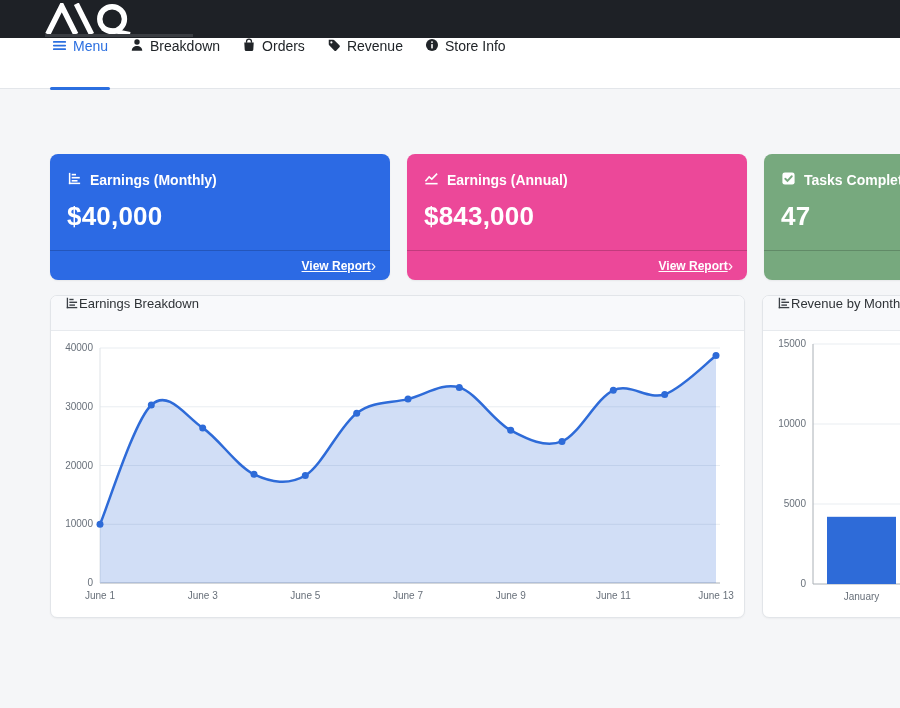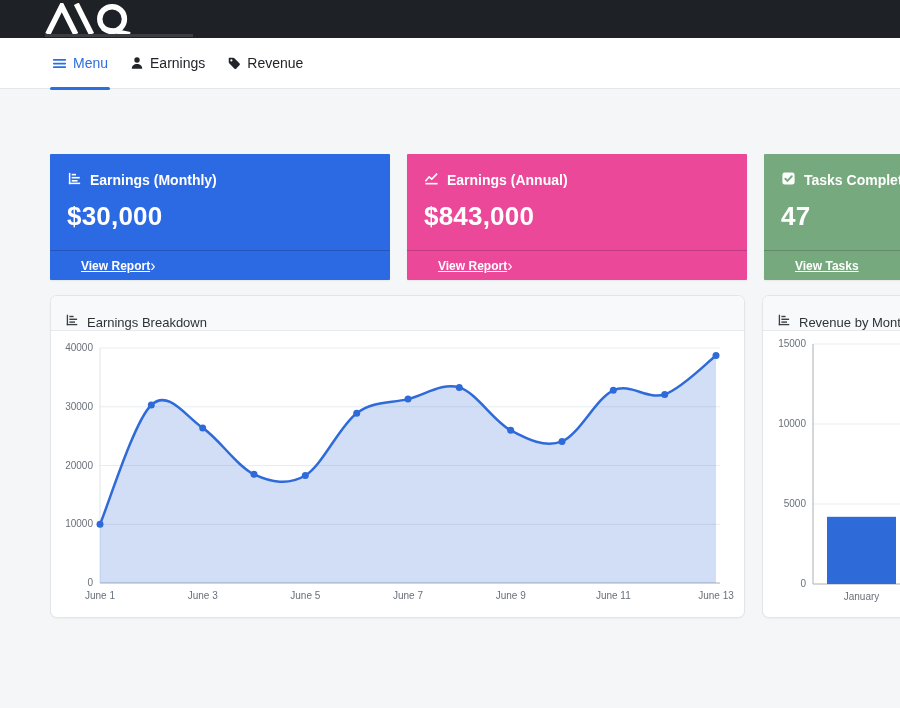--- a/index.html
+++ b/index.html
@@ -9,50 +9,50 @@
 
   
   .topbar{position:absolute;top:0;left:0;right:0;height:38px;background:#1e2126;}
   .logo{position:absolute;left:45px;top:3px;width:148px;height:32px;cursor:pointer;}
   .logo-underline{position:absolute;left:45px;top:34px;width:148px;height:3px;background:#3a3d42;}
 
   
   .navbar{position:absolute;top:38px;left:0;right:0;height:51px;background:#ffffff;
           border-bottom:1px solid #e3e6ea;display:flex;align-items:center;
           padding-left:52px;gap:22px;box-sizing:border-box;}
-  .nav-item{display:flex;align-items:center;gap:6px;font-size:14px;color:#212529;
+  .nav-item{display:flex;align-items:flex-start;gap:6px;font-size:14px;color:#212529;
             cursor:pointer;position:relative;height:100%;}
   .nav-item .ni{display:flex;align-items:center;}
   .nav-item.active{color:var(--accent,#2b6fe0);}
   .nav-item.active::after{content:"";position:absolute;left:-2px;right:-2px;bottom:-2px;
             height:3px;background:var(--accent,#2b6fe0);border-radius:2px;}
 
   
   main{position:absolute;top:89px;left:0;right:0;bottom:0;padding:57px 0 0 50px;box-sizing:border-box;}
   h1.page-title{margin:0;font-size:29px;font-weight:700;color:#17191c;letter-spacing:-0.3px;}
 
   .cards-row{display:flex;gap:17px;margin-top:8px;width:1100px;}
-  .stat-card{width:340px;height:126px;border-radius:1px;color:#fff;position:relative;
+  .stat-card{width:340px;height:126px;border-radius:8px;color:#fff;position:relative;
              flex-shrink:0;box-sizing:border-box;box-shadow:0 1px 2px rgba(0,0,0,0.06);}
   .stat-head{display:flex;align-items:center;gap:8px;padding:17px 17px 0;font-size:14px;font-weight:700;}
   .stat-value{padding:12px 17px 0;font-size:26px;font-weight:700;letter-spacing:0.2px;}
   .stat-footer{position:absolute;left:0;right:0;bottom:0;height:29px;
                border-top:1px solid rgba(0,0,0,0.18);display:flex;align-items:center;
-               justify-content:flex-start;padding:0 14px 0 31px;font-size:12px;
+               justify-content:flex-end;padding:0 14px 0 9px;font-size:12px;
                font-weight:700;cursor:pointer;}
   .stat-footer .link{text-decoration:underline;}
   .stat-footer .chev{font-size:16px;font-weight:400;line-height:1;opacity:.95;}
 
   .charts-row{display:flex;gap:17px;margin-top:15px;width:1100px;}
   .chart-card{background:#fff;border:1px solid #e2e5e9;border-radius:7px;overflow:hidden;
               flex-shrink:0;box-sizing:border-box;box-shadow:0 1px 2px rgba(0,0,0,0.04);}
   .chart-card.wide{width:695px;height:323px;}
   .chart-card.narrow{width:340px;height:323px;}
   .chart-header{height:34px;background:#f8f9fb;border-bottom:1px solid #e7eaee;
-                display:flex;align-items:flex-end;gap:8px;padding:0 14px;font-size:13px;
+                display:flex;align-items:flex-start;gap:0;padding:0 14px;font-size:13px;
                 color:#2f3337;}
   svg.plot{display:block;}
 </style>
 </head>
 <body>
 <div id="app">
 
   <header class="topbar">
     <svg class="logo" viewBox="0 0 150 32">
       <g fill="none" stroke="#ffffff" stroke-width="5.5" stroke-linecap="square">
@@ -78,30 +78,49 @@
       </span>
       <span>Menu</span>
     </div>
     <div class="nav-item">
       <span class="ni">
         <svg width="14" height="14" viewBox="0 0 16 16" fill="#212529">
             <circle cx="8" cy="4.6" r="3.1"></circle>
             <path d="M2,14.6 c0,-3.7 2.7,-5.6 6,-5.6 s6,1.9 6,5.6 z"></path>
           </svg>
       </span>
-      <span>Earnings</span>
+      <span>Breakdown</span>
+    </div>
+    <div class="nav-item">
+      <span class="ni">
+        <svg width="14" height="14" viewBox="0 0 16 16">
+            <path d="M5.2,5.4 V4 a2.8,2.8 0 0 1 5.6,0 v1.4" fill="none" stroke="#212529" stroke-width="1.5"></path>
+            <path d="M2.6,5 h10.8 l-0.5,8.3 a1.7,1.7 0 0 1 -1.7,1.6 H4.8 a1.7,1.7 0 0 1 -1.7,-1.6 z" fill="#212529"></path>
+          </svg>
+      </span>
+      <span>Orders</span>
     </div>
     <div class="nav-item">
       <span class="ni">
         <svg width="14" height="14" viewBox="0 0 16 16">
             <path d="M2,2 h5.2 a1.7,1.7 0 0 1 1.2,0.5 l5.8,5.8 a1.7,1.7 0 0 1 0,2.4 l-3.5,3.5 a1.7,1.7 0 0 1 -2.4,0 L2.5,8.4 A1.7,1.7 0 0 1 2,7.2 z" fill="#212529"></path>
             <circle cx="5" cy="5" r="1.2" fill="#fff"></circle>
           </svg>
       </span>
       <span>Revenue</span>
+    </div>
+    <div class="nav-item">
+      <span class="ni">
+        <svg width="14" height="14" viewBox="0 0 16 16">
+            <circle cx="8" cy="8" r="6.9" fill="#212529"></circle>
+            <rect x="7.1" y="7" width="1.8" height="4.9" fill="#fff"></rect>
+            <circle cx="8" cy="4.7" r="1.1" fill="#fff"></circle>
+          </svg>
+      </span>
+      <span>Store Info</span>
     </div>
   </nav>
 
   <main>
 
     <div class="cards-row">
       <div class="stat-card" style="background: rgb(44, 106, 228);">
         <div class="stat-head">
           <span>
             <svg width="15" height="15" viewBox="0 0 16 16">
@@ -109,21 +128,21 @@
                   <rect x="2" y="2" width="1.6" height="12"></rect>
                   <rect x="2" y="12.4" width="12" height="1.6"></rect>
                   <rect x="5" y="3" width="4.6" height="1.7"></rect>
                   <rect x="5" y="6.3" width="8.6" height="1.7"></rect>
                   <rect x="5" y="9.6" width="6.2" height="1.7"></rect>
                 </g>
               </svg>
           </span>
           <span>Earnings (Monthly)</span>
         </div>
-        <div class="stat-value">$30,000</div>
+        <div class="stat-value">$40,000</div>
         <div class="stat-footer">
           <span class="link">View Report</span>
           <span class="chev">›</span>
         </div>
       </div>
 
       <div class="stat-card" style="background: #ec4899;">
         <div class="stat-head">
           <span>
             <svg width="15" height="15" viewBox="0 0 16 16">

